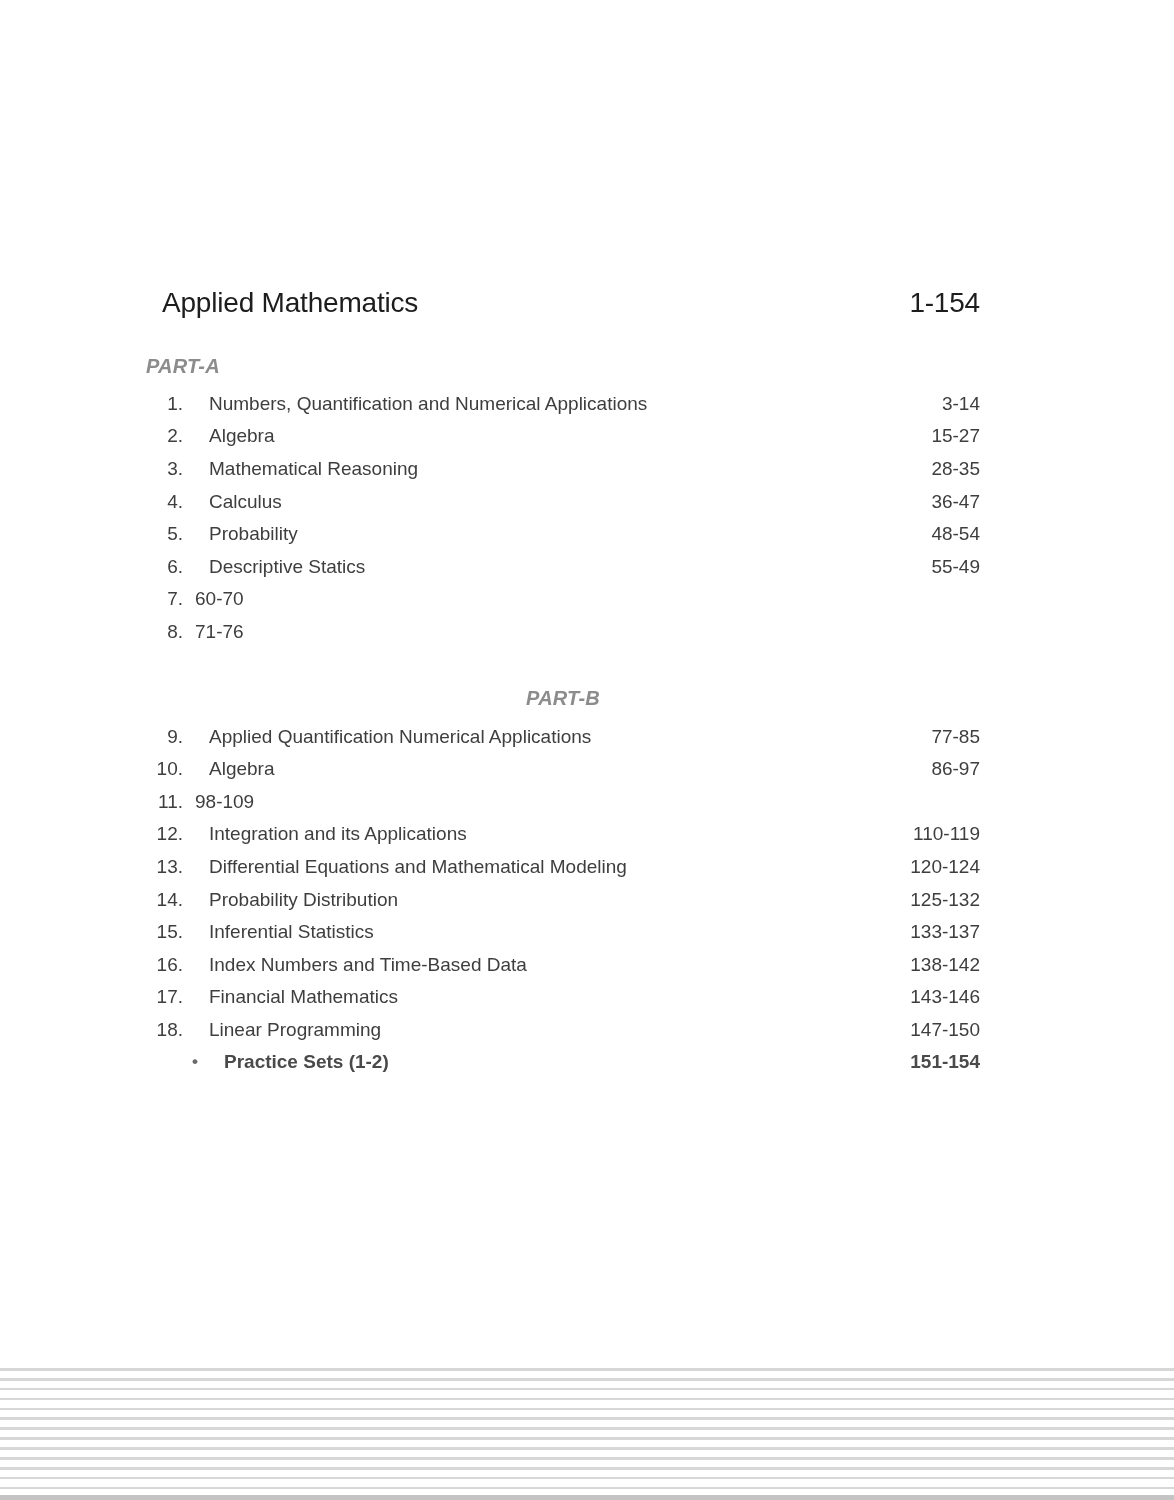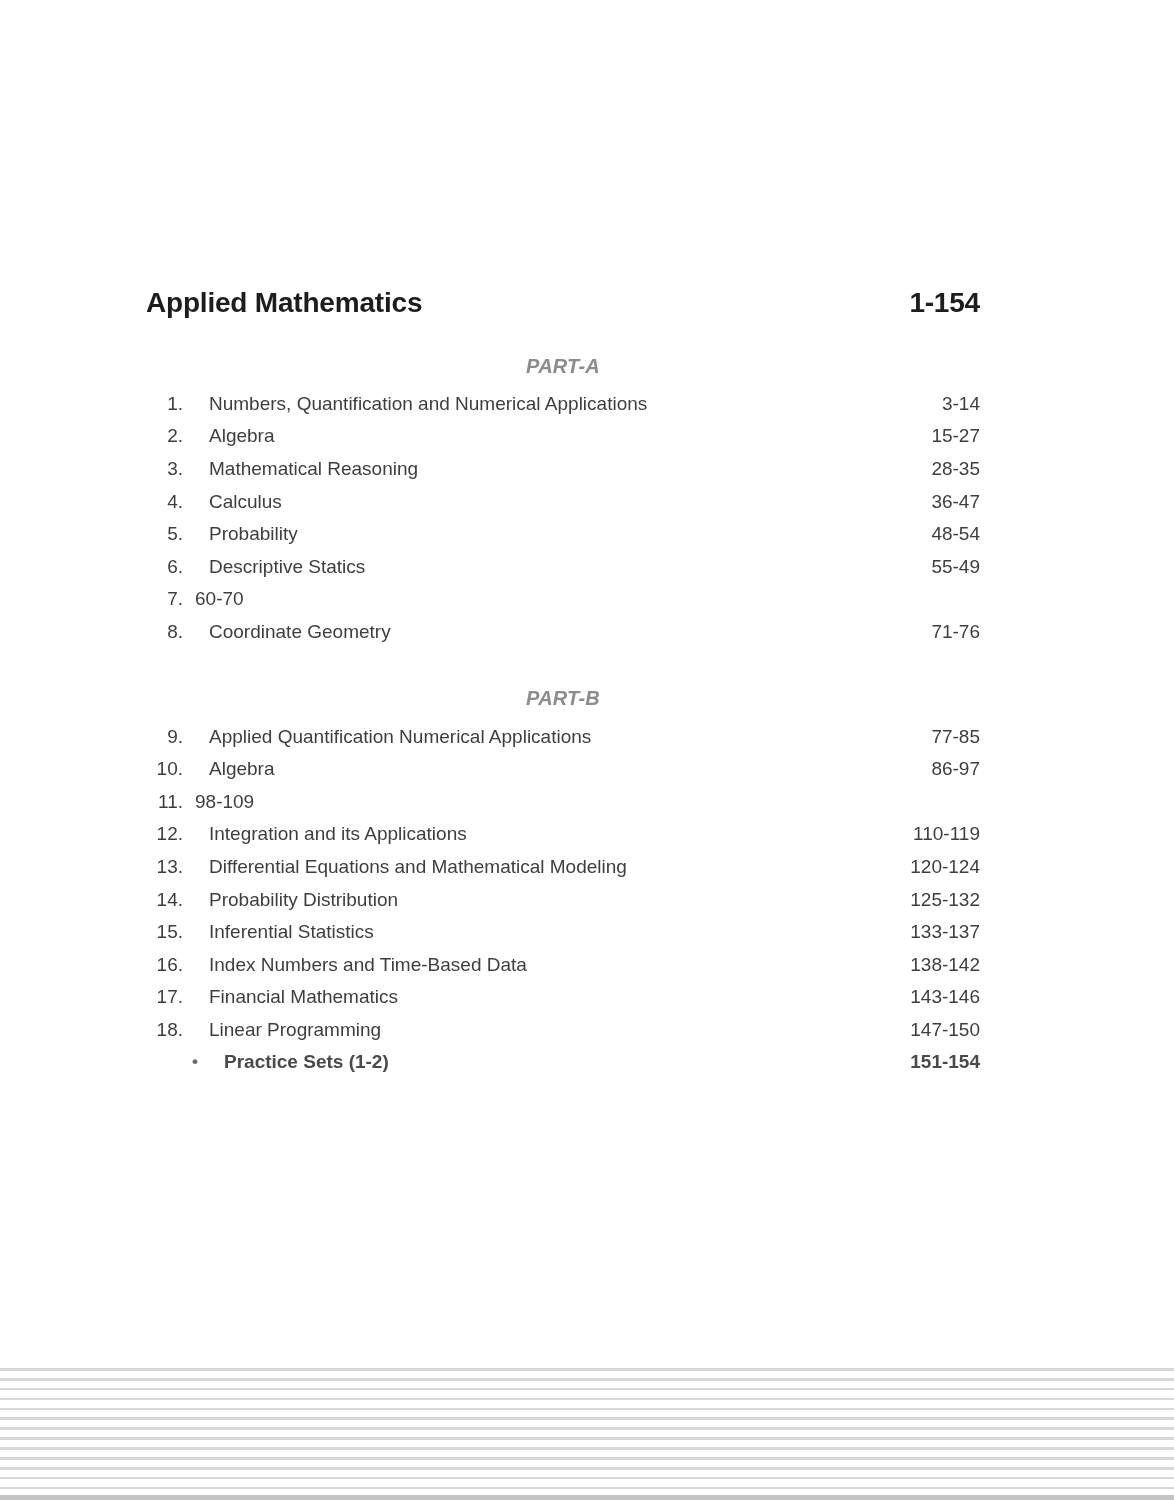--- a/index.html
+++ b/index.html
@@ -22,23 +22,24 @@
     width: 834px;
   }
   .title-row {
     display: flex;
     justify-content: space-between;
     align-items: baseline;
     line-height: 32px;
   }
   .book-title, .title-pages {
     font-size: 28px;
-    font-weight: 700;
+    font-weight: 400;
     color: var(--title-text, #1d1d1d);
     letter-spacing: -0.2px;
+    margin-left: 16px;
   }
   .part-heading {
     margin: 16px 0 0 0;
     font-size: 20px;
     font-weight: 700;
     font-style: italic;
     color: var(--part-heading, #8c8c8c);
     line-height: 24px;
     letter-spacing: 0.2px;
   }
@@ -106,21 +107,21 @@
 <body>
 
 <div class="content">
   <header class="title-row">
     <h1 class="book-title">Applied Mathematics</h1>
     <span class="title-pages">1-154</span>
   </header>
 
   <div>
   <section>
-    <h2 class="part-heading" style="margin-top: 16px; text-align: center;">PART-A</h2>
+    <h2 class="part-heading" style="margin-top: 16px;">PART-A</h2>
     <ol class="toc-list">
   <li class="toc-item">
     <span class="num">1.</span>
     <span class="ititle">Numbers, Quantification and Numerical Applications</span>
     <span class="pages">3-14</span>
   </li>
 
   <li class="toc-item">
     <span class="num">2.</span>
     <span class="ititle">Algebra</span>
@@ -151,21 +152,20 @@
     <span class="pages">55-49</span>
   </li>
 
   <li class="toc-item">
     <span class="num">7.</span>
     <span class="pages">60-70</span>
   </li>
 
   <li class="toc-item">
     <span class="num">8.</span>
-    <span class="ititle">Coordinate Geometry</span>
     <span class="pages">71-76</span>
   </li>
 </ol>
   </section>
 
   <section>
     <h2 class="part-heading" style="margin-top: 38px; text-align: center;">PART-B</h2>
     <ol class="toc-list">
   <li class="toc-item">
     <span class="num">9.</span>

